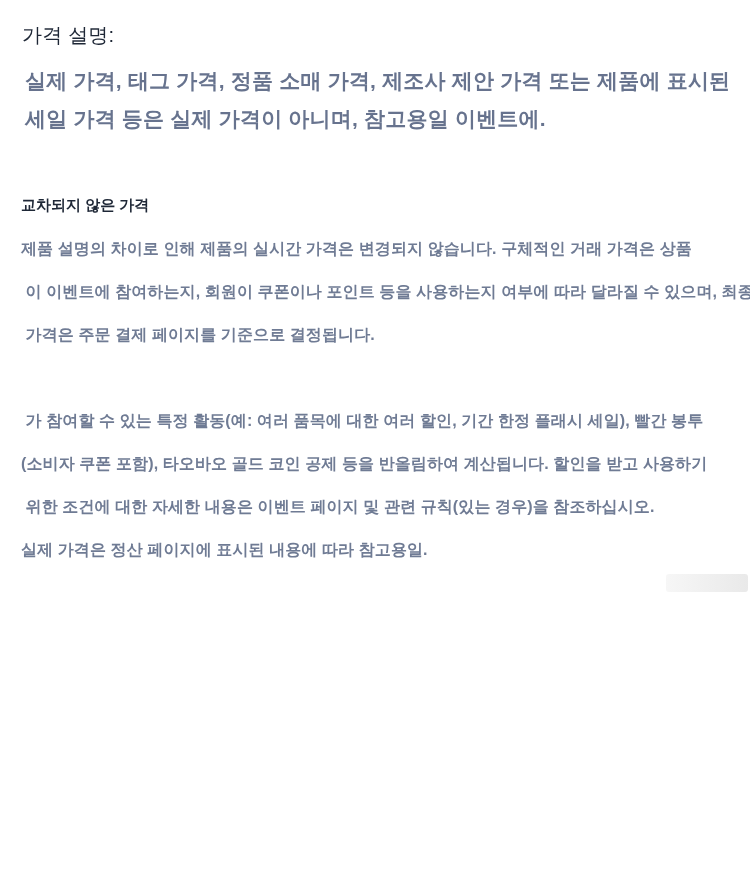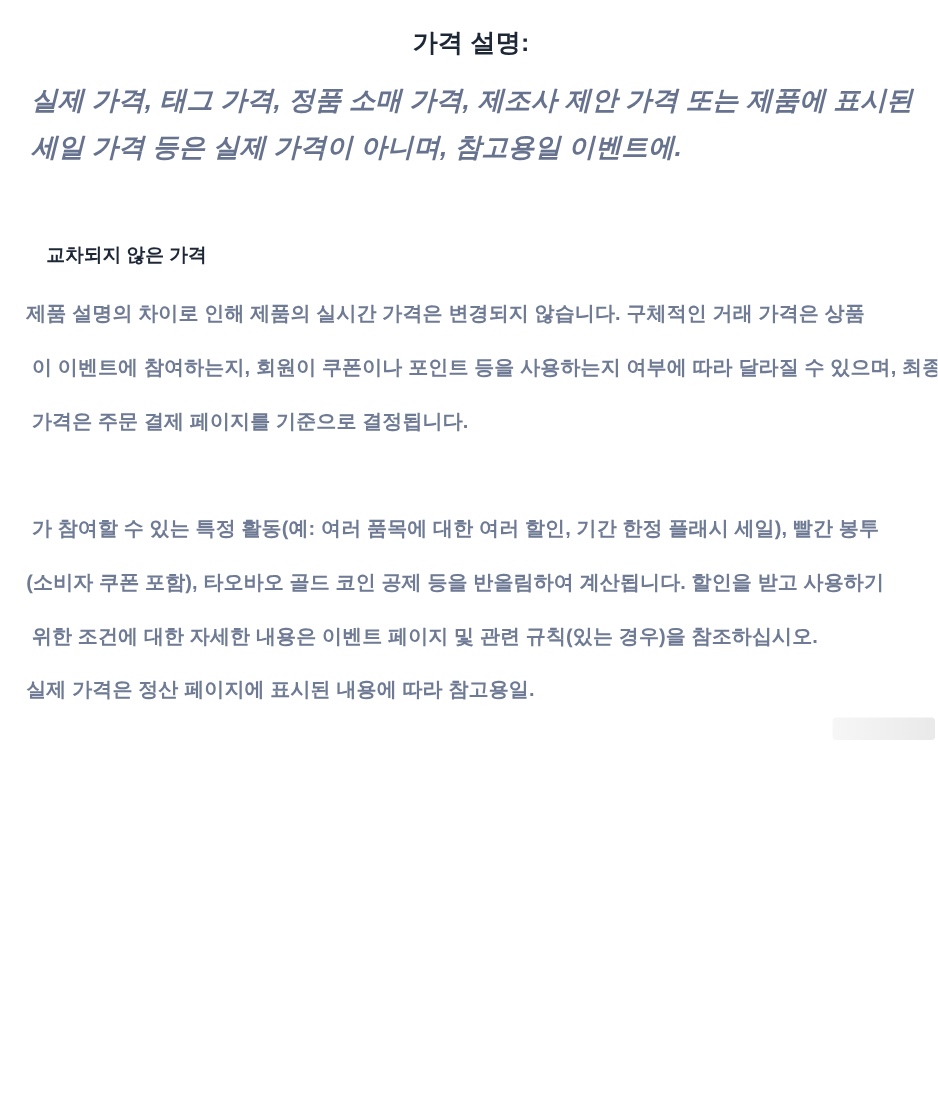--- a/index.html
+++ b/index.html
@@ -19,50 +19,48 @@
   }
   .content {
     padding: 0 18px 0 21px;
   }
   .page-title {
     margin: 0;
     padding-top: 24px;
     padding-left: 1px;
     font-size: 20px;
     line-height: 23px;
-    font-weight: 700;
+    font-weight: 400;
     letter-spacing: 0.2px;
     color: var(--heading-color, #1e2736);
     white-space: pre;
-    text-align: center;
   }
   .section-heading {
     margin: 0;
     margin-top: 57px;
     font-size: 20px;
     line-height: 23px;
     font-weight: 700;
     color: var(--heading-color, #1e2736);
     white-space: pre;
   }
   .emphasis-block {
     margin-top: 15px;
     padding-left: 4px;
-    font-style: italic;
   }
   .emphasis-line {
     font-size: 21px;
     line-height: 38px;
     font-weight: 600;
     letter-spacing: 0.2px;
     color: var(--emphasis-color, #67738e);
     white-space: pre;
   }
   .sub-heading {
-    margin: 16px;
+    margin: 0;
     margin-top: 58px;
     font-size: 15px;
     line-height: 18px;
     font-weight: 700;
     color: var(--heading-color, #1e2736);
     white-space: pre;
   }
   .para {
     margin: 0;
   }

